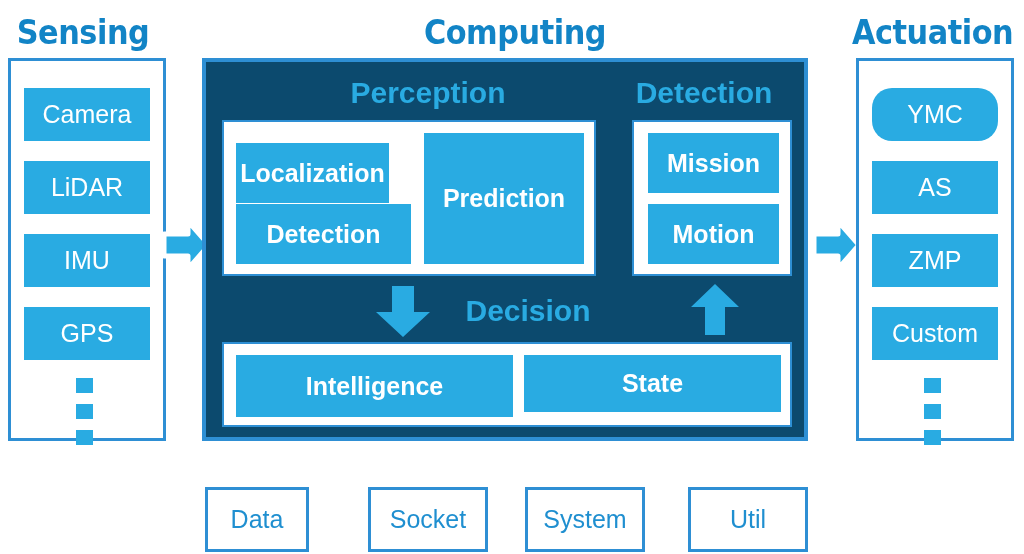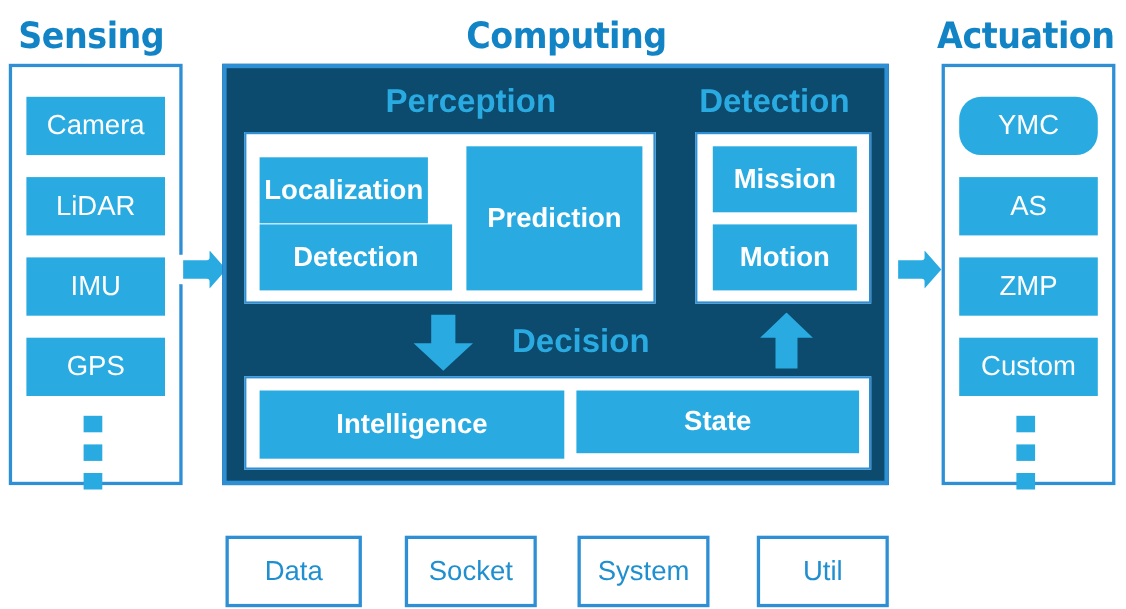--- a/index.html
+++ b/index.html
@@ -223,21 +223,21 @@
     <div class="blue-block" style="left:13px; top:246px; width:126px; height:53px;">
       <span>Custom</span>
     </div>
     <div class="vdots" style="left:60px; top:317px; width:26px; height:67px;">
       <span></span>
         <span></span>
         <span></span>
     </div>
   </div>
 
-  <div class="lib-box" style="left:205px; top:487px; width:124px; height:65px;">
+  <div class="lib-box" style="left:205px; top:487px; width:104px; height:65px;">
     <span>Data</span>
   </div>
   <div class="lib-box" style="left:368px; top:487px; width:120px; height:65px;">
     <span>Socket</span>
   </div>
   <div class="lib-box" style="left:525px; top:487px; width:120px; height:65px;">
     <span>System</span>
   </div>
   <div class="lib-box" style="left:688px; top:487px; width:120px; height:65px;">
     <span>Util</span>

